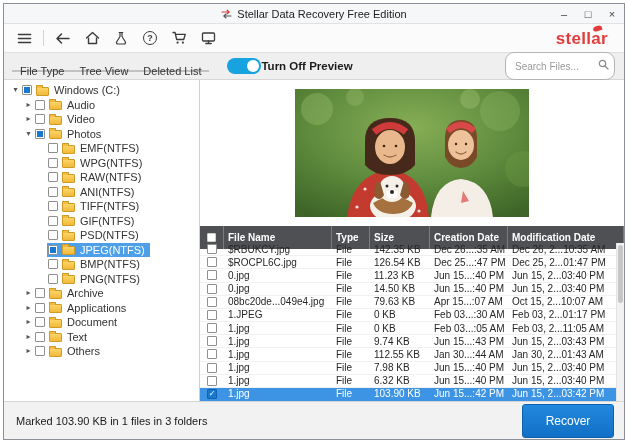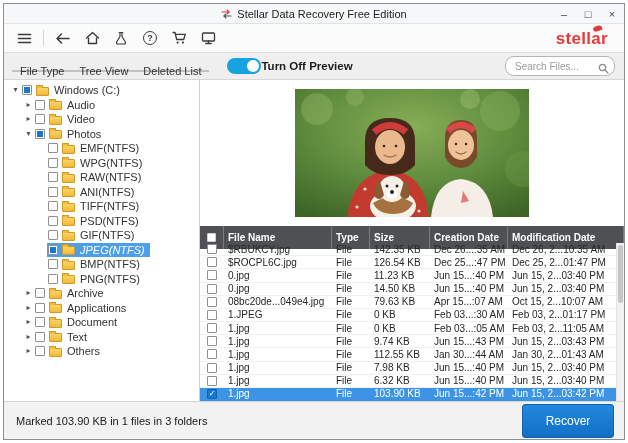--- a/index.html
+++ b/index.html
@@ -26,31 +26,31 @@
   .tabrow{height:27px;flex:none;background:#efefef;border-bottom:1px solid #d6d6d6;display:flex;align-items:stretch;padding-left:8px;}
   .tabs{display:flex;align-items:stretch;}
   .tab{display:flex;align-items:center;padding:0 7px;font-size:11px;color:#333;background:linear-gradient(#fdfdfd,#ebebeb);border:1px solid #c2c2c2;border-left:none;margin:17px 0;}
   .tab:first-child{border-left:1px solid #c2c2c2;}
   .tab.active{background:#dedede;box-shadow:inset 0 1px 3px rgba(0,0,0,.2);}
   .toggle-group{display:flex;align-items:center;margin-left:18px;}
   .toggle{width:34px;height:16px;border-radius:8px;background:#17a2e0;position:relative;flex:none;}
   .knob{position:absolute;top:2px;right:2px;width:12px;height:12px;border-radius:50%;background:#fff;}
   .toggle-label{font-size:11.5px;font-weight:bold;color:#1c1c1c;white-space:nowrap;}
   .search{margin-left:auto;margin-right:9px;position:relative;align-self:center;}
-  .search input{width:110px;height:20px;border:1px solid #b5b5b5;border-radius:9px;font-size:10px;padding:0 20px 0 9px;color:#444;outline:none;font-family:"Liberation Sans",sans-serif;background:#fff;}
+  .search input{width:110px;height:28px;border:1px solid #b5b5b5;border-radius:9px;font-size:10px;padding:0 20px 0 9px;color:#444;outline:none;font-family:"Liberation Sans",sans-serif;background:#fff;}
   .search input::placeholder{color:#9a9a9a;}
   .mag{position:absolute;right:6px;top:4px;}
 
   
   .main{flex:1;display:flex;min-height:0;background:#fff;}
   .tree-panel{width:196px;flex:none;border-right:1px solid #cfcfcf;background:#fff;padding-top:3px;overflow:hidden;}
   .trow{height:14.5px;display:flex;align-items:center;white-space:nowrap;font-size:11px;color:#333;}
   .arrow{width:11px;flex:none;font-size:8px;color:#555;text-align:center;line-height:1;}
   .tinner{display:inline-flex;align-items:center;height:100%;padding:0 5px 0 1px;gap:4px;}
-  .trow.sel .tinner{background:#4da0e8;font-style:italic;}
+  .trow.sel .tinner{background:#4da0e8;}
   .trow.sel .tlabel{color:#fff;}
   .cb{width:10px;height:10px;border:1px solid #8f8f8f;background:#fff;border-radius:1px;display:inline-flex;align-items:center;justify-content:center;flex:none;font-size:8px;line-height:1;color:#fff;}
   .cb.partial::after{content:'';width:6px;height:6px;background:#1878d0;display:block;}
   .cb.checked{background:#1878d0;border-color:#0f62b0;}
   .folder{width:13px;height:9px;background:linear-gradient(#fbd468,#f2b938);border:1px solid #cf9b25;border-radius:1px;position:relative;flex:none;margin-top:2px;}
   .folder::before{content:'';position:absolute;top:-3px;left:-1px;width:5px;height:2px;background:#f3bc3e;border:1px solid #cf9b25;border-bottom:none;border-radius:1px 1px 0 0;}
   .tlabel{padding-left:1px;}
 
   .right-panel{flex:1;display:flex;flex-direction:column;min-width:0;}
   .preview-wrap{height:146px;flex:none;display:flex;align-items:center;justify-content:center;}
@@ -232,29 +232,29 @@
             <span class="cb none"></span>
             <span class="folder"></span>
             <span class="tlabel">TIFF(NTFS)</span>
           </span>
         </div>
         <div class="trow" style="padding-left: 32px;">
           <span class="arrow"></span>
           <span class="tinner">
             <span class="cb none"></span>
             <span class="folder"></span>
+            <span class="tlabel">GIF(NTFS)</span>
+          </span>
+        </div>
+        <div class="trow" style="padding-left: 32px;">
+          <span class="arrow"></span>
+          <span class="tinner">
+            <span class="cb none"></span>
+            <span class="folder"></span>
             <span class="tlabel">PSD(NTFS)</span>
-          </span>
-        </div>
-        <div class="trow" style="padding-left: 32px;">
-          <span class="arrow"></span>
-          <span class="tinner">
-            <span class="cb none"></span>
-            <span class="folder"></span>
-            <span class="tlabel">GIF(NTFS)</span>
           </span>
         </div>
         <div class="trow sel" style="padding-left: 32px;">
           <span class="arrow"></span>
           <span class="tinner">
             <span class="cb partial"></span>
             <span class="folder"></span>
             <span class="tlabel">JPEG(NTFS)</span>
           </span>
         </div>

